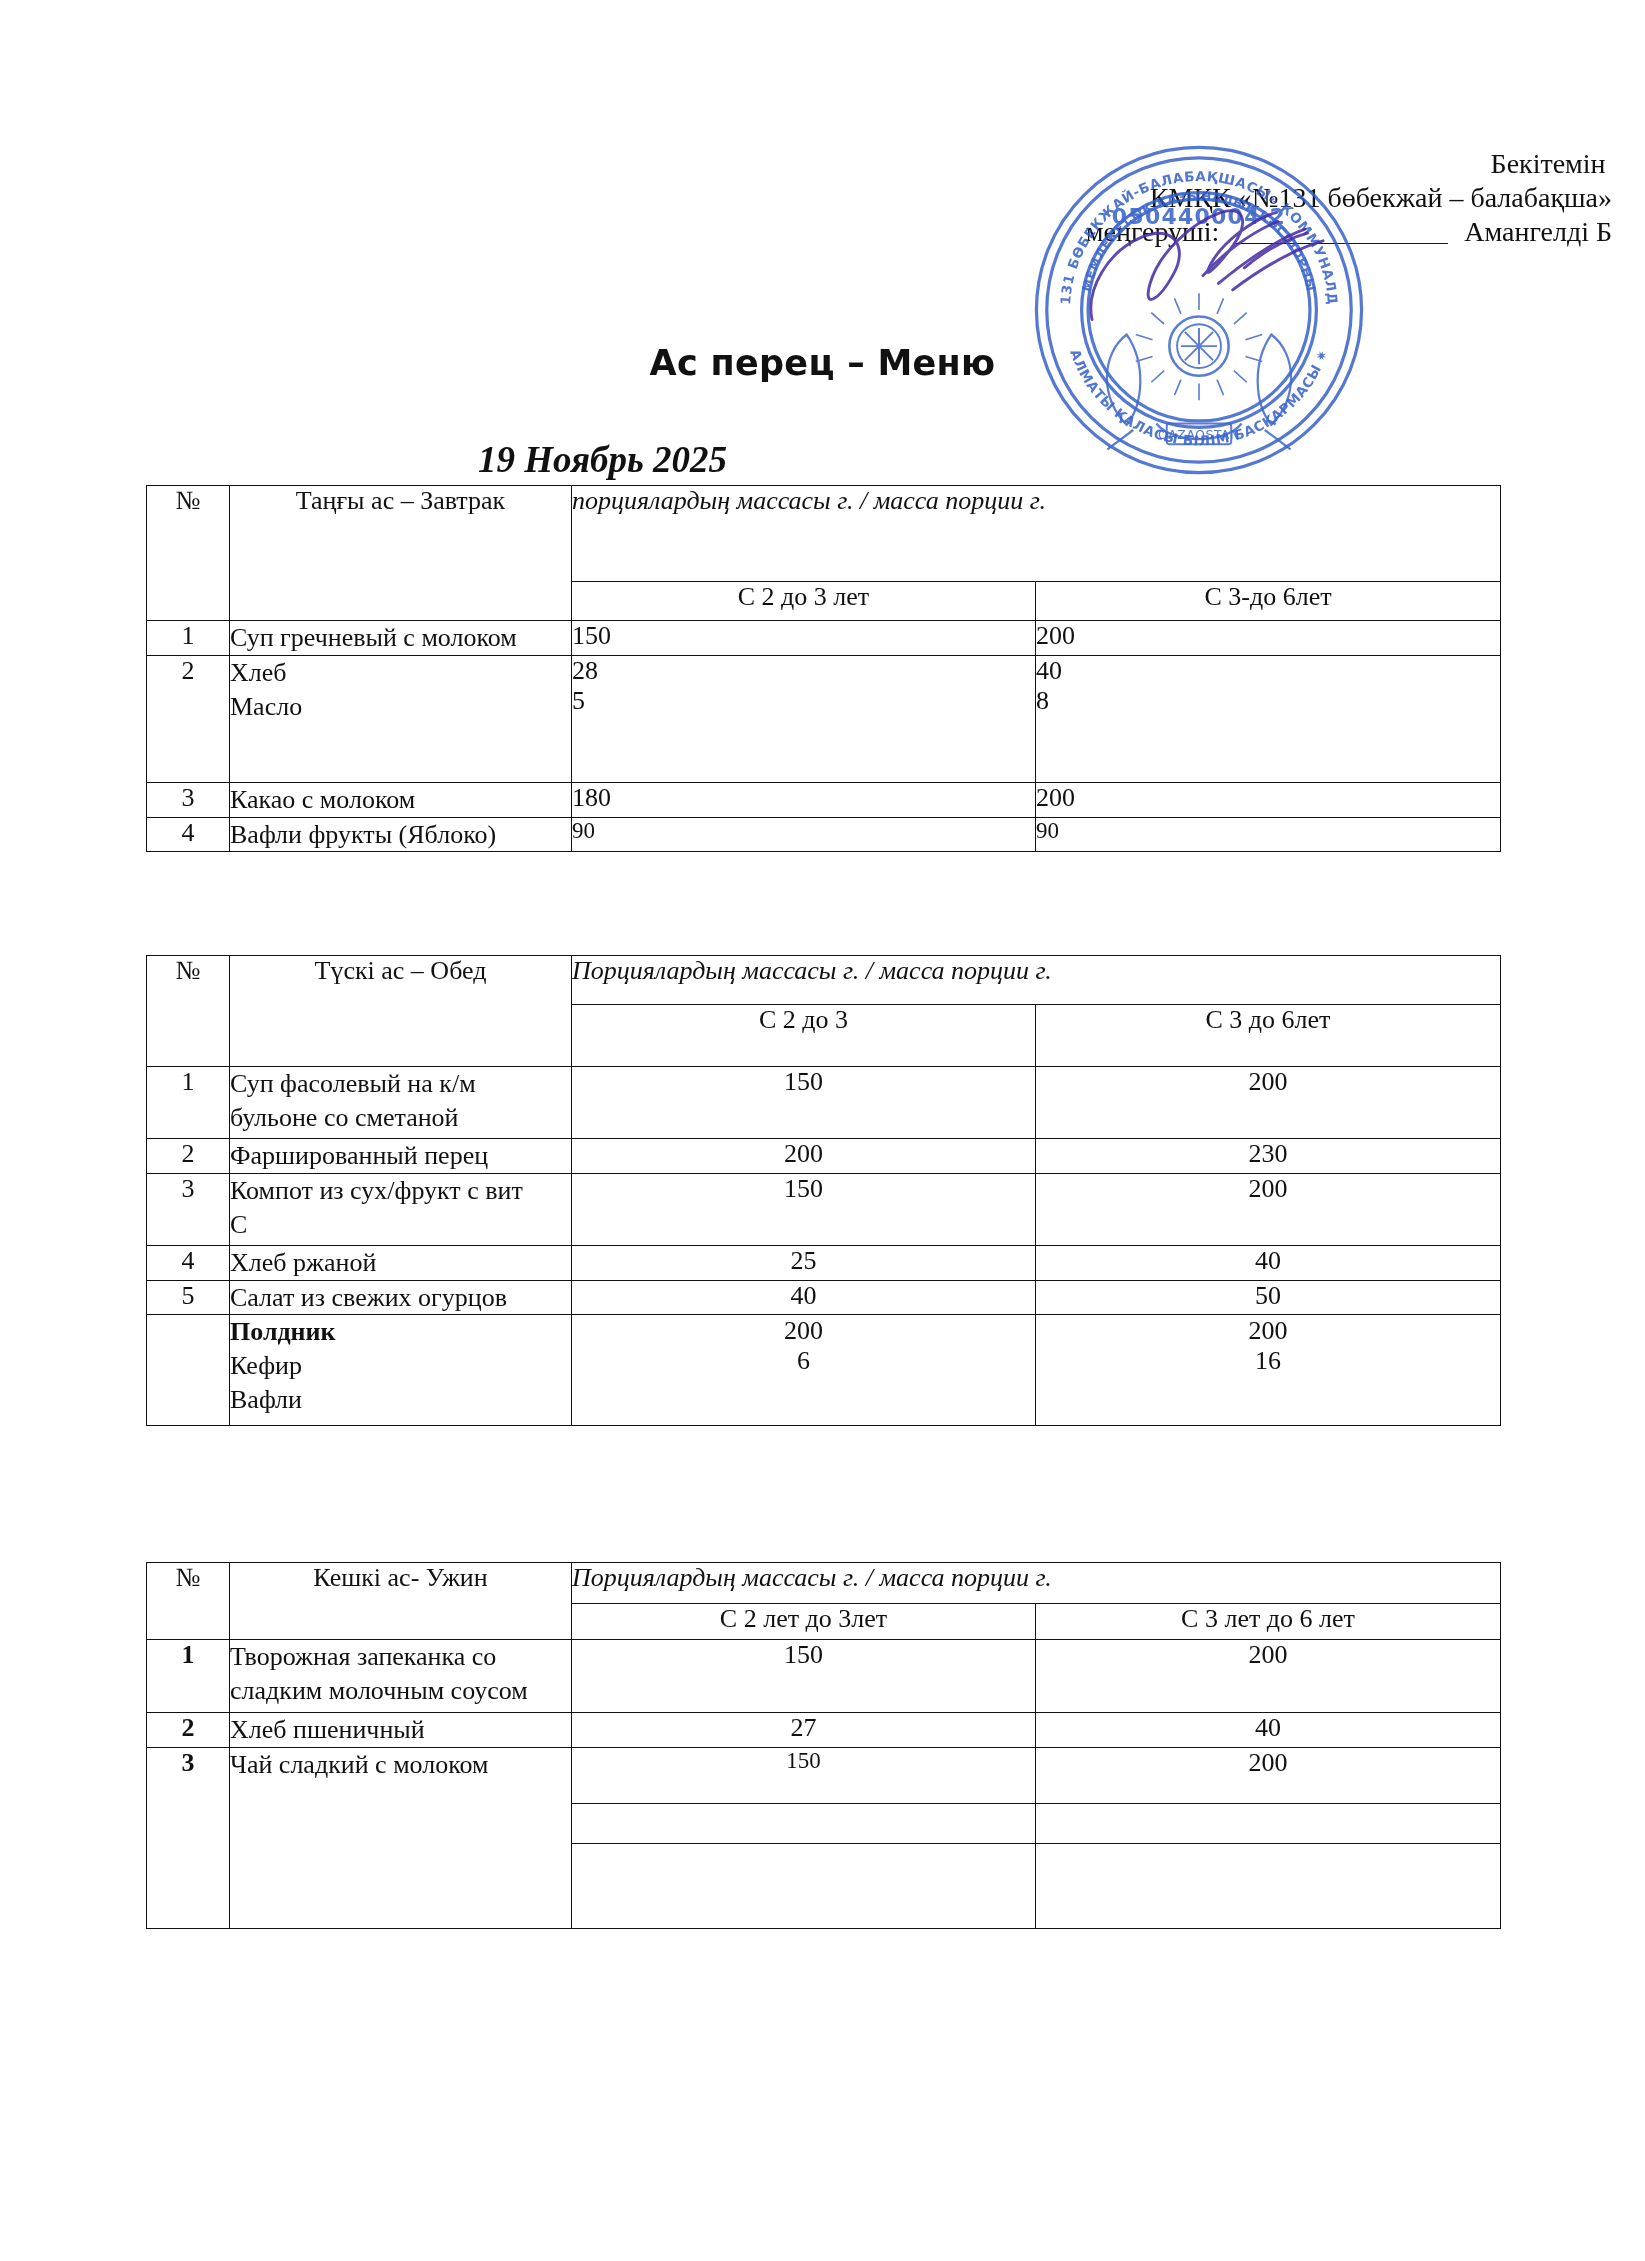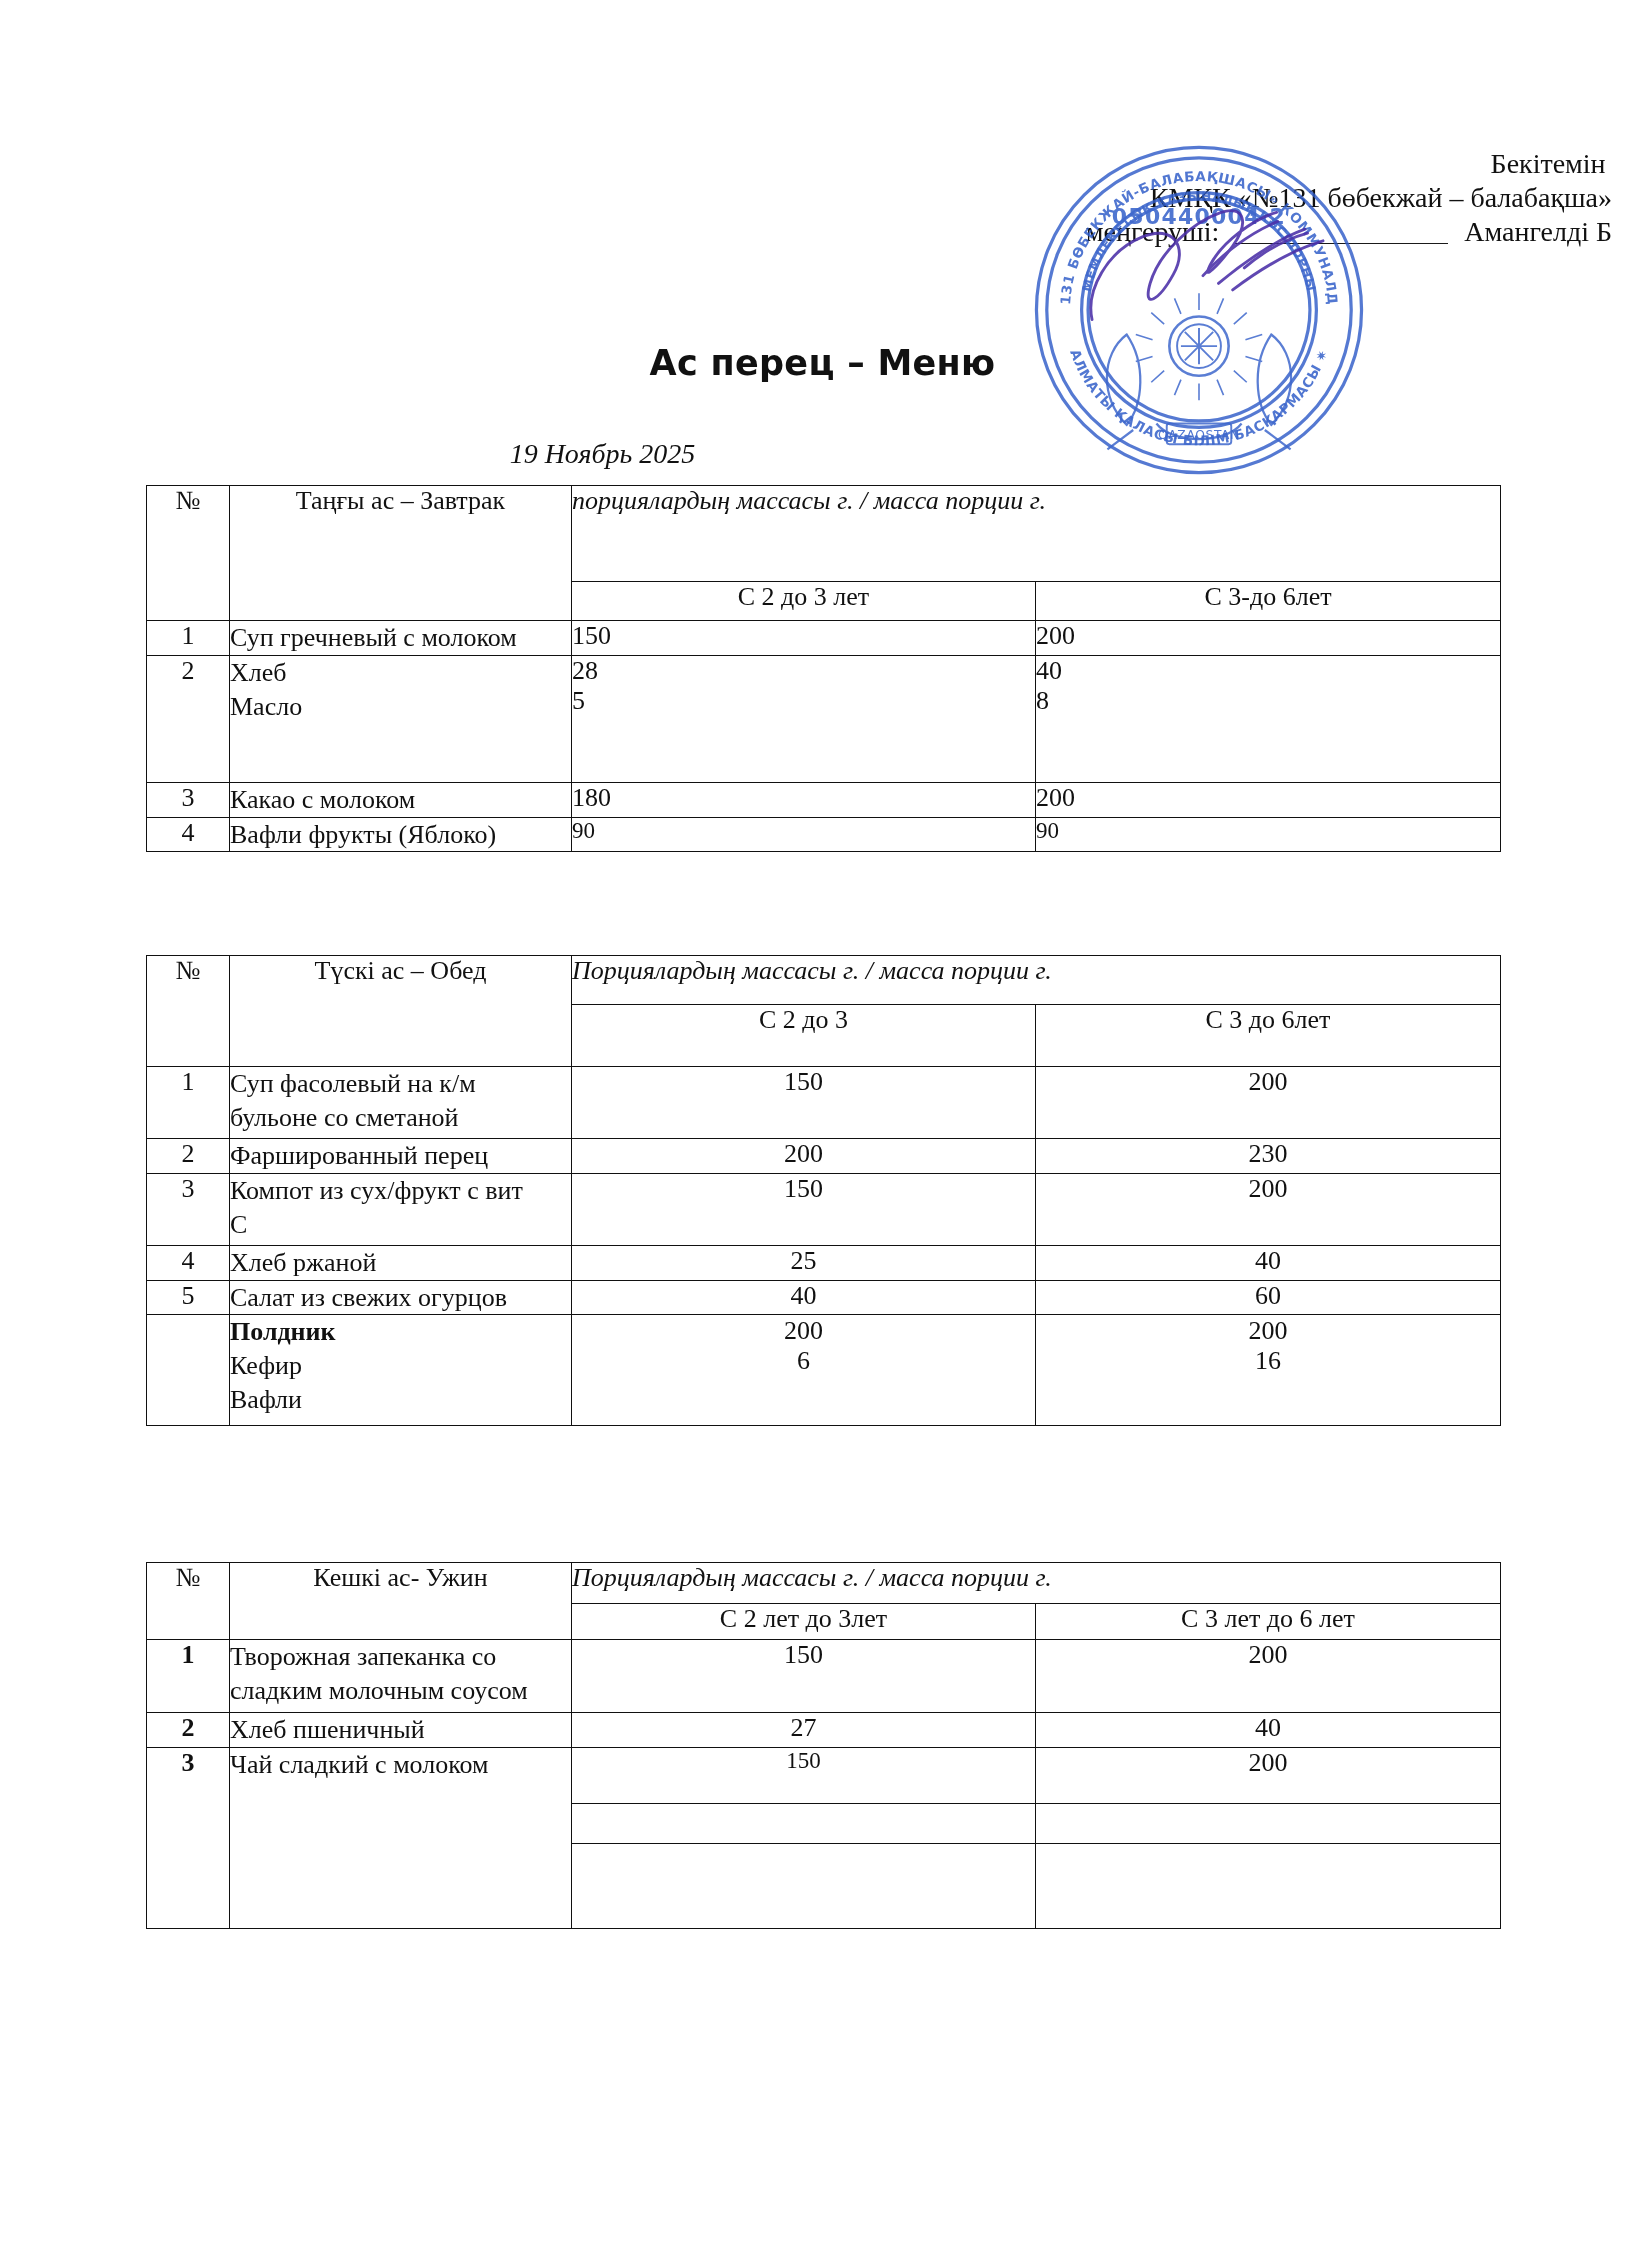--- a/index.html
+++ b/index.html
@@ -43,21 +43,21 @@
 
   
   .doc-title{
     position:absolute; left:0; top:343px; width:1645px;
     text-align:center; font-size:35px; font-weight:bold;
     font-family:"DejaVu Sans", sans-serif;
     letter-spacing:0.3px;
   }
   .doc-date{
     position:absolute; left:0; top:438px; width:1205px;
-    text-align:center; font-size:28px; font-weight:normal; font-style:italic;
+    text-align:center; font-size:37px; font-weight:bold; font-style:italic;
   }
 
   
   table.menu{
     position:absolute;
     border-collapse:collapse;
     table-layout:fixed;
     width:1354px;
     left:146px;
     background:#fff;
@@ -276,21 +276,21 @@
       <td class="num">4</td>
       <td class="dish">Хлеб ржаной</td>
       <td class="val ctr">25</td>
       <td class="val ctr">40</td>
     </tr>
 
     <tr>
       <td class="num">5</td>
       <td class="dish">Салат из свежих огурцов</td>
       <td class="val ctr">40</td>
-      <td class="val ctr">60</td>
+      <td class="val ctr">50</td>
     </tr>
 
     <tr>
       <td class="num"></td>
       <td class="dish" style="height:110px">
         <span class="bold">Полдник</span><br>
         <span>Кефир</span><br>
         <span>Вафли</span>
       </td>
       <td class="val ctr">

